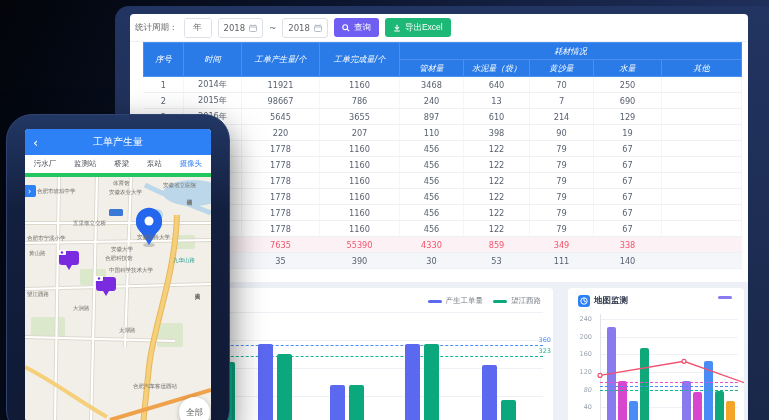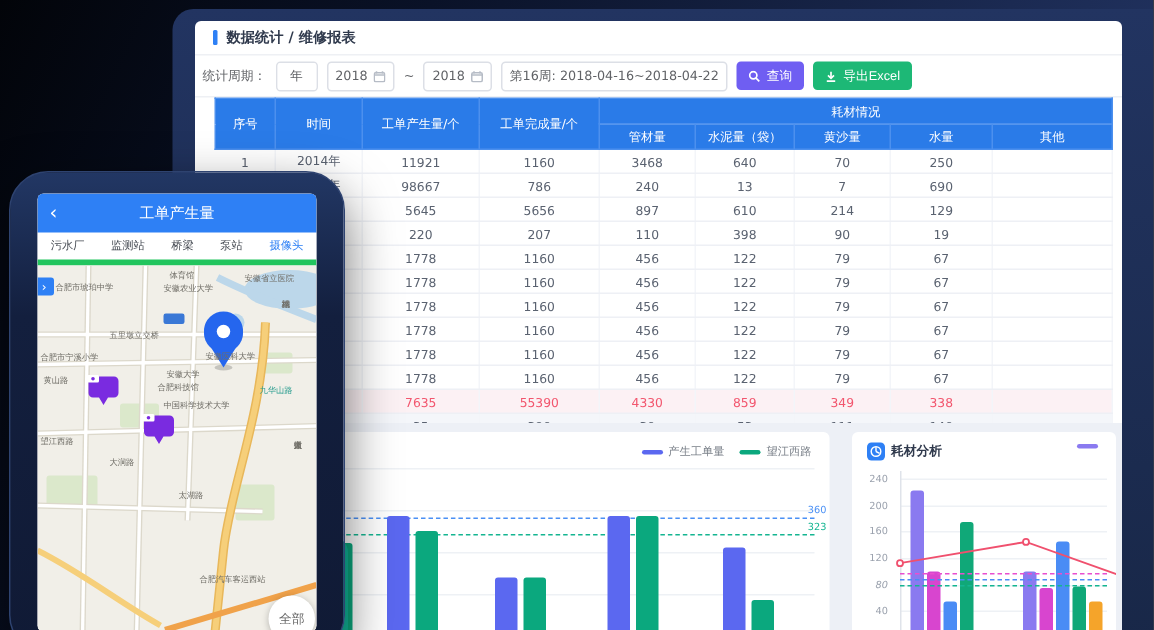--- a/index.html
+++ b/index.html
@@ -22,21 +22,21 @@
   .seg-item:last-child{border-right:none;}
   .fbox{height:18px;border:1px solid #dcdfe6;border-radius:3px;display:flex;align-items:center;
         padding:0 5px;gap:4px;background:#fff;color:#606266;}
   .fbtn{height:19px;border:none;border-radius:3px;color:#fff;display:flex;align-items:center;
         gap:4px;padding:0 8px;font-size:8.5px;cursor:pointer;}
   .btn-query{background:#6f5ef2;}
   .btn-export{background:#1db876;}
   
   #report-table{margin-left:13px;border-collapse:collapse;table-layout:fixed;width:598px;font-size:8.2px;}
   #report-table th{background:#2a7be8;color:#fff;font-weight:normal;height:16px;
-                   border:1px solid #4c90ee;padding:0;}
+                   border:1px solid #4c90ee;padding:0;font-style:italic;}
   #report-table td{height:15px;text-align:center;color:#5a6270;border-bottom:1px solid #eef0f5;
                    border-right:1px solid #f3f5f9;padding:0;overflow:hidden;white-space:nowrap;}
   #report-table tr.total td{color:#f2566e;background:#fcf1f4;}
   #report-table tr.avg td{color:#5a6270;background:#f4f6fa;}
   
   #charts-band{position:absolute;left:0;top:268px;width:618px;height:152px;background:#edf0f6;}
   .chart-card{position:absolute;top:6px;background:#fff;border-radius:4px;overflow:hidden;}
   #left-chart{left:10px;width:413px;height:200px;}
   #right-chart{left:438px;width:176px;height:200px;}
   .legend{position:absolute;top:8px;right:12px;display:flex;gap:10px;align-items:center;}
@@ -79,24 +79,20 @@
            justify-content:center;font-size:8.5px;color:#666;cursor:pointer;}
 </style>
 </head>
 <body>
 
 <div id="stage">
 
   <div id="laptop-frame">
     <div id="dash-card">
 
-      <div class="breadcrumb-row">
-        <div class="crumb-bar"></div>
-        <span class="crumb-text">数据统计 / 维修报表</span>
-      </div>
 
       <div class="filter-row">
         <span>统计周期：</span>
         <div id="seg">
             <div class="seg-item">年</div>
           </div>
         <div class="fbox">
           <span>2018</span>
           <svg width="8" height="8" viewBox="0 0 8 8">
               <rect x="0.5" y="1.5" width="7" height="6" rx="1" fill="none" stroke="#b6bcc6"></rect>
@@ -108,23 +104,20 @@
         <span>~</span>
         <div class="fbox">
           <span>2018</span>
           <svg width="8" height="8" viewBox="0 0 8 8">
               <rect x="0.5" y="1.5" width="7" height="6" rx="1" fill="none" stroke="#b6bcc6"></rect>
               <line x1="0.5" y1="3" x2="7.5" y2="3" stroke="#b6bcc6"></line>
               <line x1="2" y1="0.5" x2="2" y2="2" stroke="#b6bcc6"></line>
               <line x1="6" y1="0.5" x2="6" y2="2" stroke="#b6bcc6"></line>
             </svg>
         </div>
-        <div class="fbox">
-          <span>第16周: 2018-04-16~2018-04-22</span>
-        </div>
         <button class="fbtn btn-query">
           <svg width="8" height="8" viewBox="0 0 10 10">
               <circle cx="4" cy="4" r="3" fill="none" stroke="#fff" stroke-width="1.4"></circle>
               <line x1="6.3" y1="6.3" x2="9" y2="9" stroke="#fff" stroke-width="1.4"></line>
             </svg>
           <span>查询</span>
         </button>
         <button class="fbtn btn-export">
           <svg width="8" height="8" viewBox="0 0 10 10">
               <line x1="5" y1="1" x2="5" y2="6" stroke="#fff" stroke-width="1.4"></line>
@@ -183,21 +176,21 @@
               <td>240</td>
               <td>13</td>
               <td>7</td>
               <td>690</td>
               <td></td>
             </tr>
             <tr>
               <td>3</td>
               <td>2016年</td>
               <td>5645</td>
-              <td>5656</td>
+              <td>3655</td>
               <td>897</td>
               <td>610</td>
               <td>214</td>
               <td>129</td>
               <td></td>
             </tr>
             <tr>
               <td>4</td>
               <td>2017年</td>
               <td>220</td>
@@ -336,21 +329,21 @@
 
         <div id="right-chart" class="chart-card">
           <div class="chart-title">
             <span class="title-icon">
               <svg width="8" height="8" viewBox="0 0 10 10">
                   <circle cx="5" cy="5" r="4" fill="none" stroke="#fff" stroke-width="1.2"></circle>
                   <line x1="5" y1="5" x2="5" y2="1.5" stroke="#fff" stroke-width="1.2"></line>
                   <line x1="5" y1="5" x2="8" y2="6.5" stroke="#fff" stroke-width="1.2"></line>
                 </svg>
             </span>
-            <span>耗材分析</span>
+            <span>地图监测</span>
           </div>
           <div class="legend">
             <span class="legend-dash" style="background:#8a7af0;"></span>
           </div>
           <div id="right-plot" style="position:absolute;inset:0;">
               <span class="ytick" style="top: 26.8px;">240</span>
               <div class="gridline" style="left: 32px; right: 6px; top: 30.8px;"></div>
               <span class="ytick" style="top: 44.5px;">200</span>
               <div class="gridline" style="left: 32px; right: 6px; top: 48.5px;"></div>
               <span class="ytick" style="top: 62.2px;">160</span>

